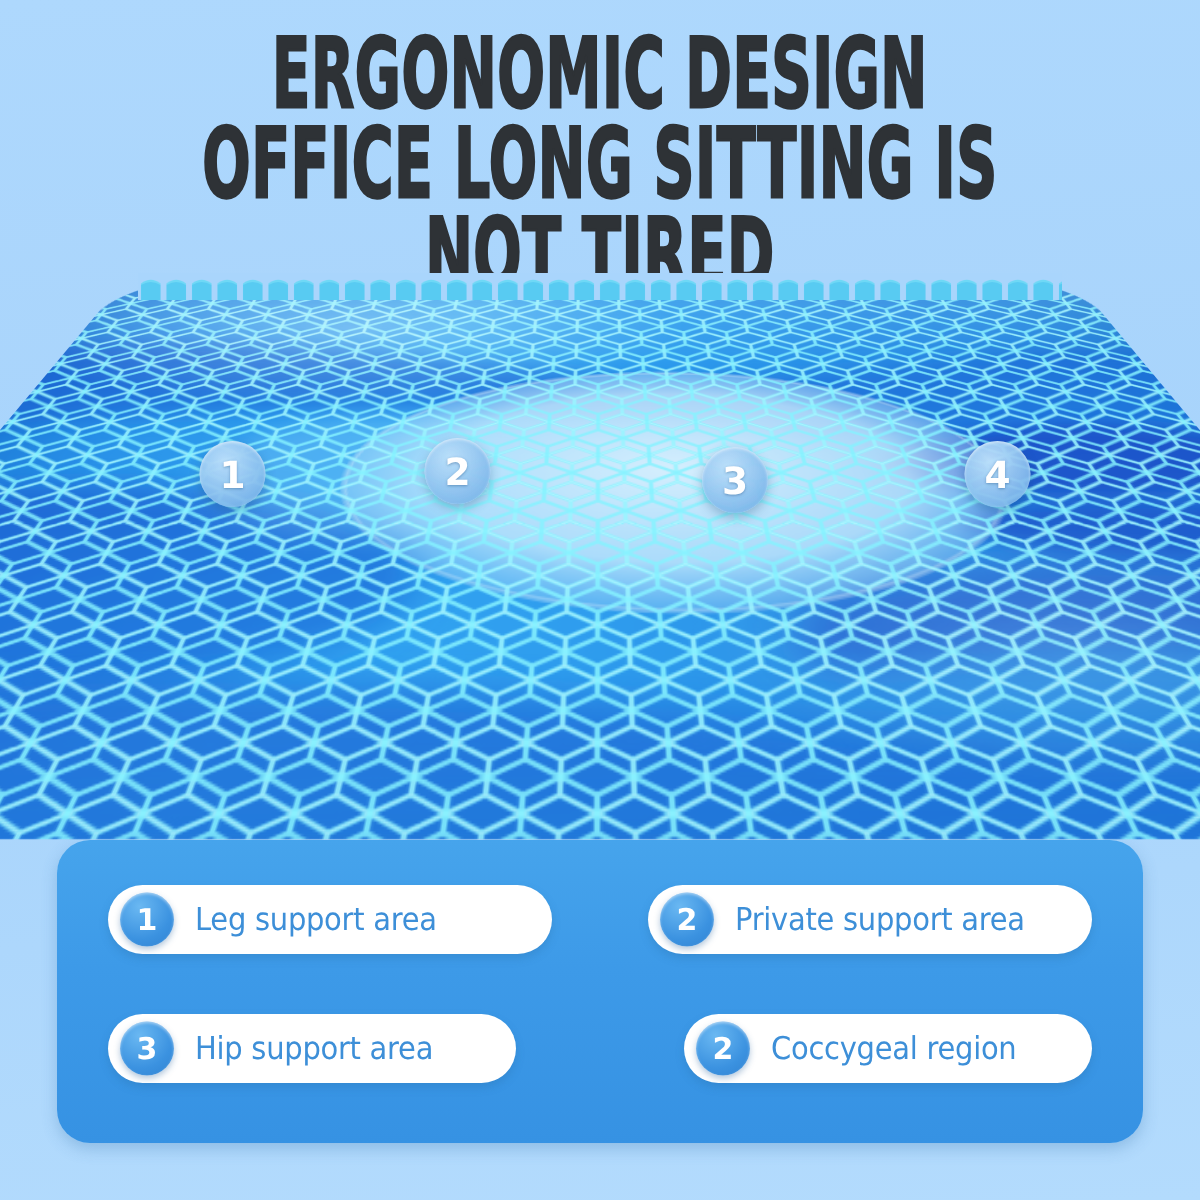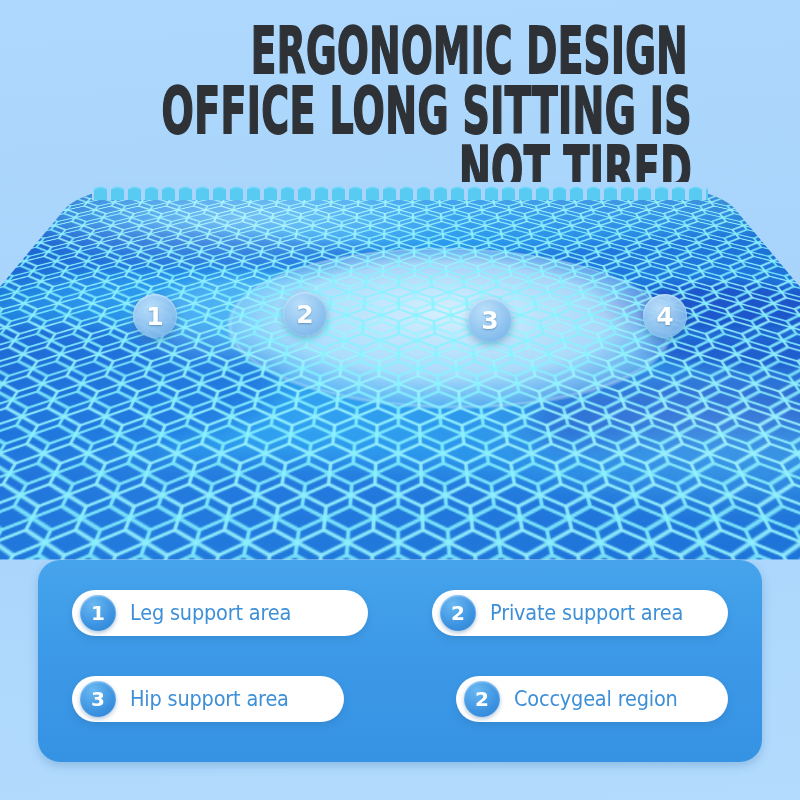--- a/index.html
+++ b/index.html
@@ -11,21 +11,21 @@
     position:relative;
   }
   #stage{
     position:absolute;inset:0;
     background:linear-gradient(176deg,#aed8fd 0%,#a7d3fb 48%,#b3dbfd 100%);
   }
 
   
   .headline{
     position:absolute;left:0;right:0;top:22px;
-    text-align:right;
+    text-align:center;
     color:#2e3236;
     font-family:"DejaVu Sans","Liberation Sans",sans-serif;
     font-weight:700;
     line-height:.92;
     -webkit-text-stroke:1.5px #2e3236;
     user-select:none;
   }
   .hl-1{
     display:block;font-size:52px;
     transform:scaleX(.72) scaleY(1.24);

